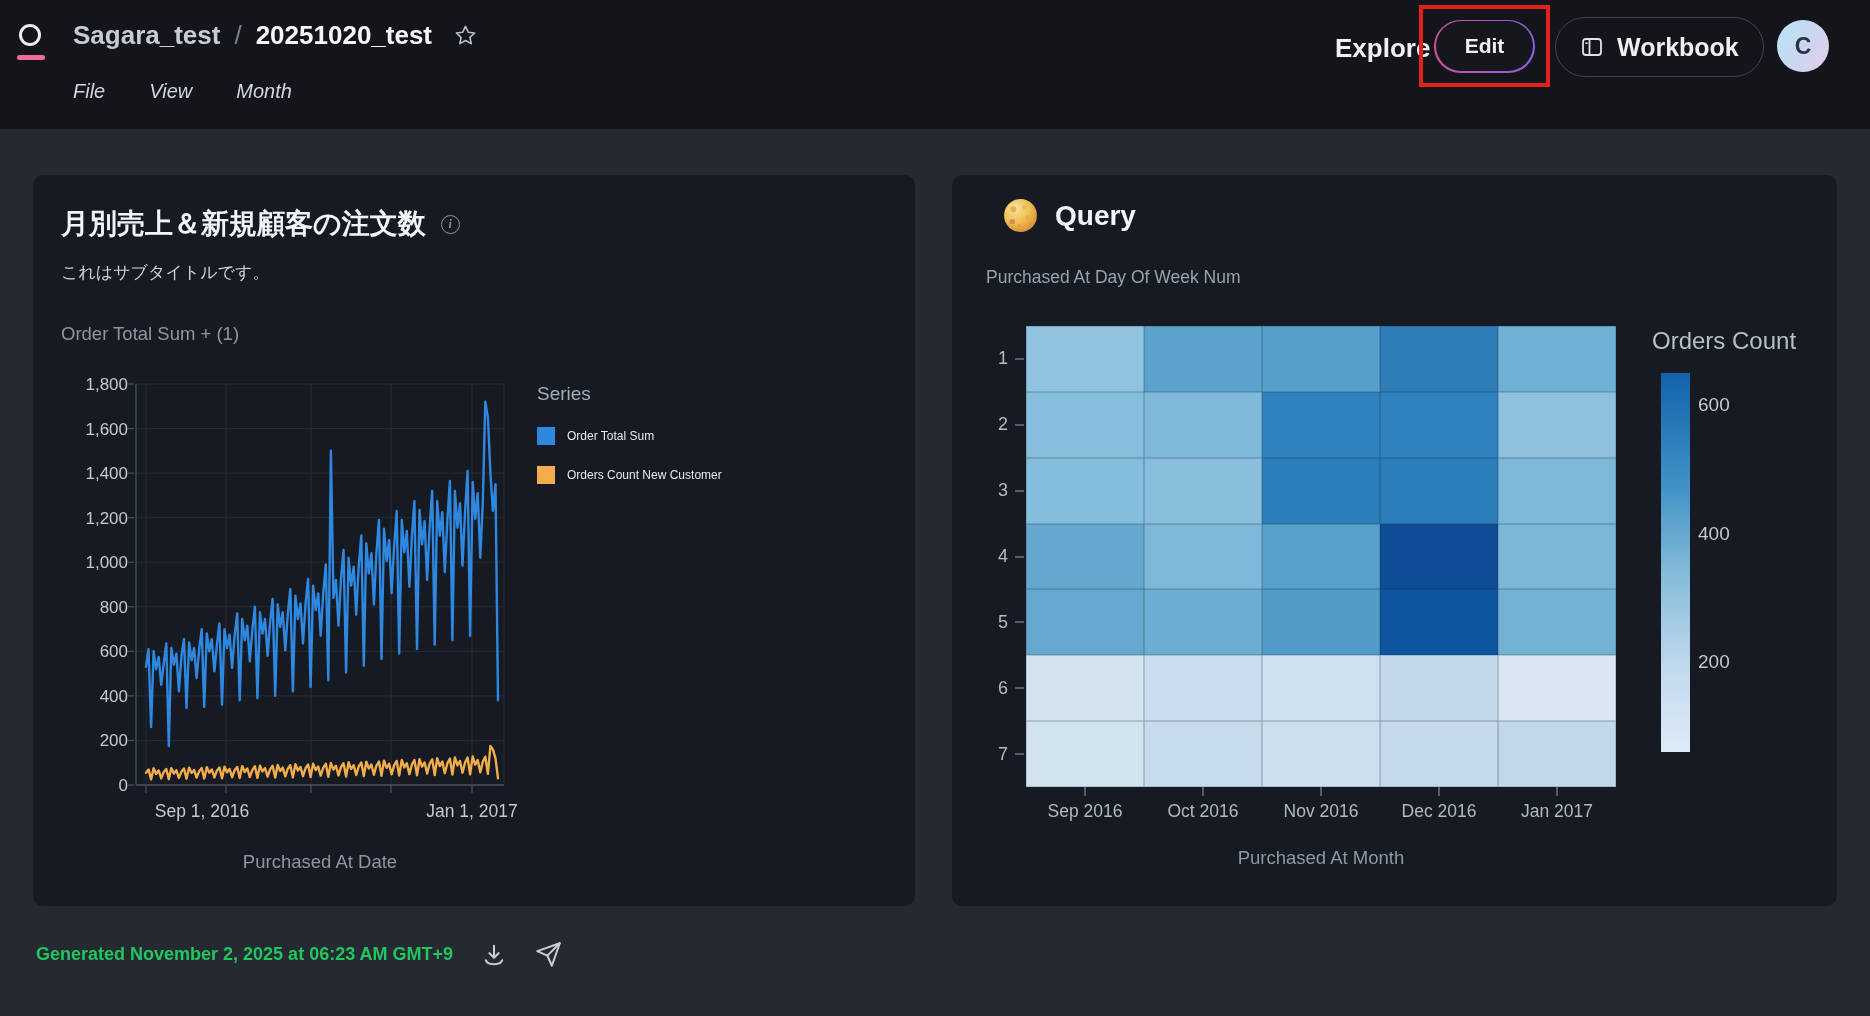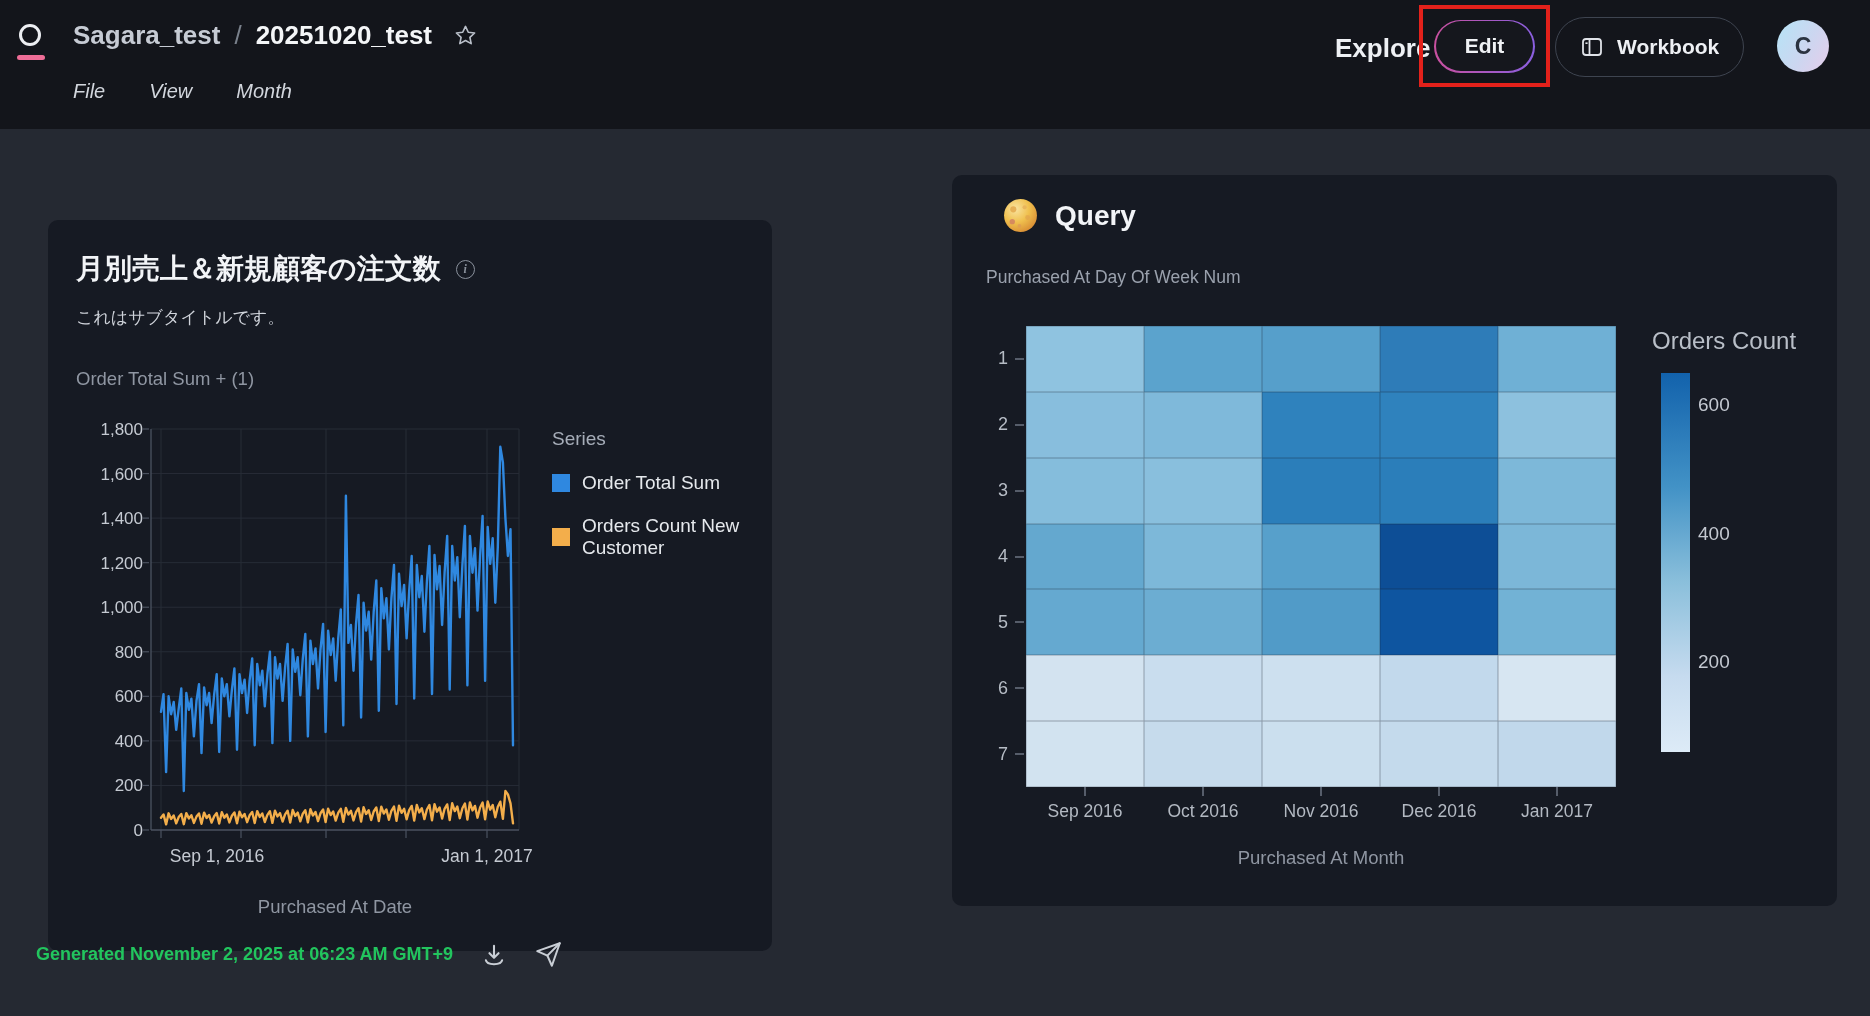--- a/index.html
+++ b/index.html
@@ -20,39 +20,39 @@
   .crumb-sep { color:#7a818c; font-weight:400; }
   .crumb-page { color:#f4f6f8; font-weight:700; }
   .star-wrap { margin-left:8px; display:flex; align-items:center; cursor:pointer; }
   .menubar { position:absolute; left:73px; top:80px; display:flex; gap:44px; font-size:20px; color:#d2d6dd; }
   .menu-item { cursor:pointer;font-style:italic; }
   .explore { position:absolute; left:1335px; top:33px; font-size:26px; font-weight:600; color:#eef0f4; cursor:pointer; }
   .annotation-box { position:absolute; left:1419px; top:5px; width:131px; height:82px; border:4px solid #e3211b; display:flex; align-items:center; justify-content:center; }
   .edit-pill { border-radius:29px; padding:1.5px; background:linear-gradient(90deg,#c9509f,#8a5fe0); cursor:pointer; }
   .edit-pill-inner { border-radius:28px; background:#15171d; padding:13px 29px; font-size:21px; font-weight:600; color:#f0f2f5; }
   .workbook-btn { position:absolute; left:1555px; top:17px; height:60px; border:1.5px solid #3e4450; border-radius:30px;
-    display:flex; align-items:center; gap:13px; padding:0 24px; font-size:21px; font-weight:600; color:#eef0f4; background:transparent; cursor:pointer; }
+    display:flex; align-items:center; gap:13px; padding:0 24px; font-size:25px; font-weight:600; color:#eef0f4; background:transparent; cursor:pointer; }
   .avatar { position:absolute; left:1777px; top:20px; width:52px; height:52px; border-radius:50%;
     background:linear-gradient(120deg,#b7e3f6 5%,#ccd6f0 55%,#e6cdea 100%);
     display:flex; align-items:center; justify-content:center; font-size:23px; font-weight:700; color:#2b3340; cursor:pointer; }
   
   .card { position:absolute; top:175px; height:731px; background:#161a23; border-radius:10px; }
-  .card-left  { left:48px;  width:724px;margin-top:45px; }
+  .card-left  { left:33px;  width:882px; }
   .card-right { left:952px; width:885px; }
   .c1-title { position:absolute; left:28px; top:30px; display:flex; align-items:center; gap:15px; font-size:28px; font-weight:700; color:#f2f4f7; }
   .info-icon { width:19px; height:19px; border:1.5px solid #8a919c; border-radius:50%; color:#8a919c;
     font-size:12px; font-weight:700; display:flex; align-items:center; justify-content:center; cursor:pointer;
     font-family:"Liberation Serif","DejaVu Serif",serif; font-style:italic; }
   .c1-subtitle { position:absolute; left:28px; top:86px; font-size:17px; color:#cfd3da; }
   .c1-ylabel { position:absolute; left:28px; top:148px; font-size:18.5px; color:#8f96a2; }
   #linechart { position:absolute; left:0; top:195px; }
   .c1-xlabel { position:absolute; left:103px; top:676px; width:368px; text-align:center; font-size:18.5px; color:#8f96a2; }
   .c1-legend { position:absolute; left:504px; top:208px; }
   .legend-title { font-size:19px; color:#a6adb8; margin-bottom:22px; }
-  .legend-item { display:flex; align-items:center; gap:12px; margin-bottom:21px; font-size:19px; color:#e6e9ed; cursor:pointer; }
+  .legend-item { display:flex; align-items:center; gap:12px; margin-bottom:21px; font-size:12px; color:#e6e9ed; cursor:pointer; }
   .legend-swatch { width:18px; height:18px; flex:0 0 auto; }
   
   .c2-title { position:absolute; left:50px; top:22px; display:flex; align-items:center; gap:16px; font-size:28px; font-weight:700; color:#f2f4f7; }
   .c2-subtitle { position:absolute; left:34px; top:92px; font-size:17.5px; color:#9aa1ad; }
   .hm-grid { position:absolute; left:74px; top:151px; width:590px; height:461px;
     display:grid; grid-template-columns:repeat(5,1fr); grid-template-rows:repeat(7,1fr); }
   .hm-cell { box-shadow:inset 0 0 0 0.5px rgba(23,28,40,0.35); cursor:pointer; }
   .hm-rowlabels { position:absolute; left:18px; top:151px; width:38px; height:461px; display:flex; flex-direction:column; }
   .hm-rowlabel { flex:1; display:flex; align-items:center; justify-content:flex-end; font-size:18px; color:#b6bcc5; }
   .hm-tick { position:absolute; background:#565d6a; }

